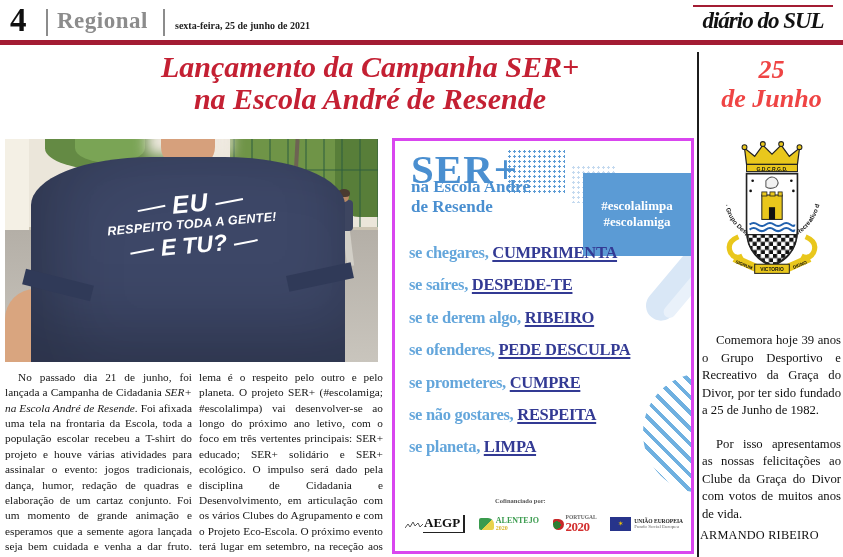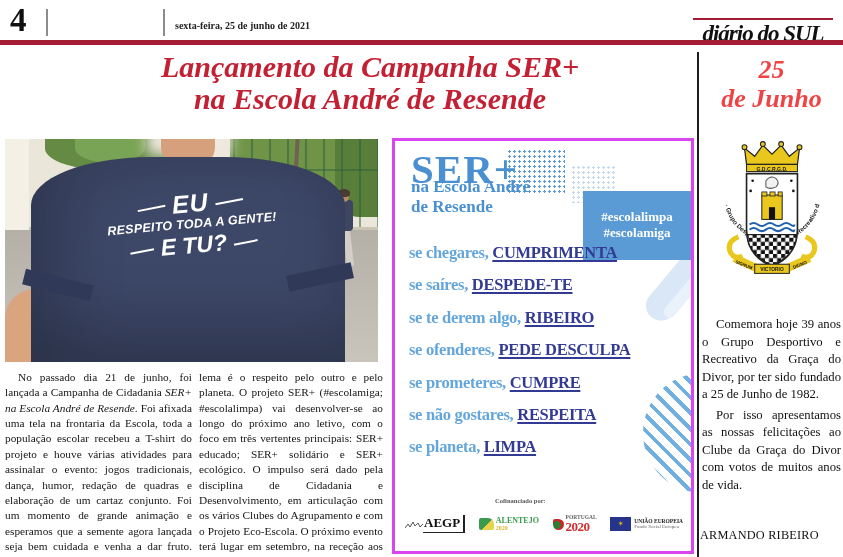--- a/index.html
+++ b/index.html
@@ -5,21 +5,21 @@
   html,body { margin:0; padding:0; background:#fff; }
   .page { position:relative; width:843px; height:557px; background:#fff; overflow:hidden;
           font-family:"Liberation Serif", serif; }
 
   
   .pgnum { position:absolute; left:10px; top:2px; font-size:33px; font-weight:bold; color:#101010; }
   .hbar { position:absolute; top:9px; width:2px; height:27px; background:#8c8c8c; }
   .hbar1 { left:46px; } .hbar2 { left:163px; }
   .section { position:absolute; left:57px; top:8px; font-size:23px; font-weight:bold; color:#8c8c8c; letter-spacing:.5px; }
   .hdate { position:absolute; left:175px; top:20px; font-size:10px; font-weight:bold; color:#222; }
-  .masthead { position:absolute; right:10px; top:18px; width:140px; text-align:center; }
+  .masthead { position:absolute; right:10px; top:5px; width:140px; text-align:center; }
   .masthead .redline { height:2px; background:#a31c33; margin-bottom:1px; }
   .masthead .mtxt { font-style:italic; font-weight:bold; font-size:23px; color:#111; letter-spacing:-1px; white-space:nowrap; }
   .rule { position:absolute; left:0; top:40px; width:843px; height:5px; background:#a31c33; }
 
   
   .headline { position:absolute; left:40px; top:51px; width:660px; text-align:center;
               color:#c42033; font-style:italic; font-weight:bold; font-size:30px; line-height:1.08; }
 
   
   .photo { position:absolute; left:5px; top:139px; width:373px; height:223px; overflow:hidden; background:#ebe6da; }
@@ -67,21 +67,21 @@
 
   
   .poster { position:absolute; left:392px; top:138px; width:296px; height:410px; background:#fff;
             border:3px solid #d946ef; font-family:Liberation Serif, serif; overflow:hidden; }
   .po-title { position:absolute; left:16px; top:4px; font-size:41px; font-weight:bold; color:#4a8fd0; letter-spacing:1px; }
   .po-sub { position:absolute; left:16px; top:36px; font-size:17px; font-weight:bold; color:#4a8fd0; line-height:1.2; }
   .po-dots1 { position:absolute; left:112px; top:8px; width:58px; height:46px;
               background-image:radial-gradient(#5b9bd5 1px, transparent 1.3px); background-size:5px 5px; }
   .po-dots2 { position:absolute; left:176px; top:24px; width:44px; height:38px;
               background-image:radial-gradient(#c3d9ef 1px, transparent 1.3px); background-size:5px 5px; }
-  .po-tagbox { position:absolute; left:188px; top:50px; width:100px; padding:18px 4px; background:#5b9bd5;
+  .po-tagbox { position:absolute; left:188px; top:32px; width:100px; padding:25px 4px; background:#5b9bd5;
                color:#fff; font-weight:bold; font-size:13px; text-align:center; line-height:1.25; }
   .po-band { position:absolute; left:226px; top:96px; width:170px; height:30px; background:#d9e7f6; border-radius:18px; transform:rotate(-50deg); }
   .po-band2 { position:absolute; left:244px; top:112px; width:150px; height:12px; background:#e9f1fa; border-radius:8px; transform:rotate(-50deg); }
   .po-stripes { position:absolute; left:248px; top:232px; width:120px; height:120px; border-radius:60px;
                 background:repeating-linear-gradient(45deg, #6fb0e0 0 4px, #fff 4px 11px); }
   .po-lines { position:absolute; left:14px; top:102px; width:276px; }
   .po-line { height:32.4px; white-space:nowrap; font-weight:bold; font-size:16.5px; letter-spacing:-.3px; }
   .po-pre { color:#64a6db; }
   .po-act { color:#333a94; text-decoration:underline; text-decoration-thickness:2px; text-underline-offset:2px; }
   .po-cof { position:absolute; left:100px; top:356px; font-size:6.5px; color:#555; font-weight:bold; }
@@ -101,30 +101,31 @@
   .eu-l1 { font-size:5.5px; font-weight:bold; color:#222; line-height:1.2; }
   .eu-l2 { font-size:5px; color:#666; line-height:1.2; }
 
   
   .vdivider { position:absolute; left:697px; top:52px; width:2px; height:505px; background:#1c1c1c; }
   .side-title { position:absolute; left:700px; top:55px; width:143px; text-align:center; color:#ef4444;
                 font-style:italic; font-weight:bold; font-size:26px; line-height:1.12; }
   .crest { position:absolute; left:716px; top:140px; width:112px; height:168px; }
   .side-text { position:absolute; left:702px; top:316px; width:139px; font-size:12.7px; line-height:1.38;
                text-align:justify; color:#101010; }
-  .side-text p { margin:0 0 3px 0; text-indent:14px; }
+  .side-text p { margin:16px 0 3px 0; text-indent:14px; }
   .byline { position:absolute; left:700px; top:528px; width:143px; font-size:12.3px; color:#101010; letter-spacing:.2px; }
 </style>
 </head>
 <body>
 
 <div class="page">
 
   <div class="pgnum">4</div>
   <div class="hbar hbar1"></div>
+  <div class="section">Regional</div>
   <div class="hbar hbar2"></div>
   <div class="hdate">sexta-feira, 25 de junho de 2021</div>
   <div class="masthead">
     <div class="redline"></div>
     <div class="mtxt">diário do SUL</div>
   </div>
   <div class="rule"></div>
 
   <div class="headline">
     <div>Lançamento da Campanha SER+</div>

